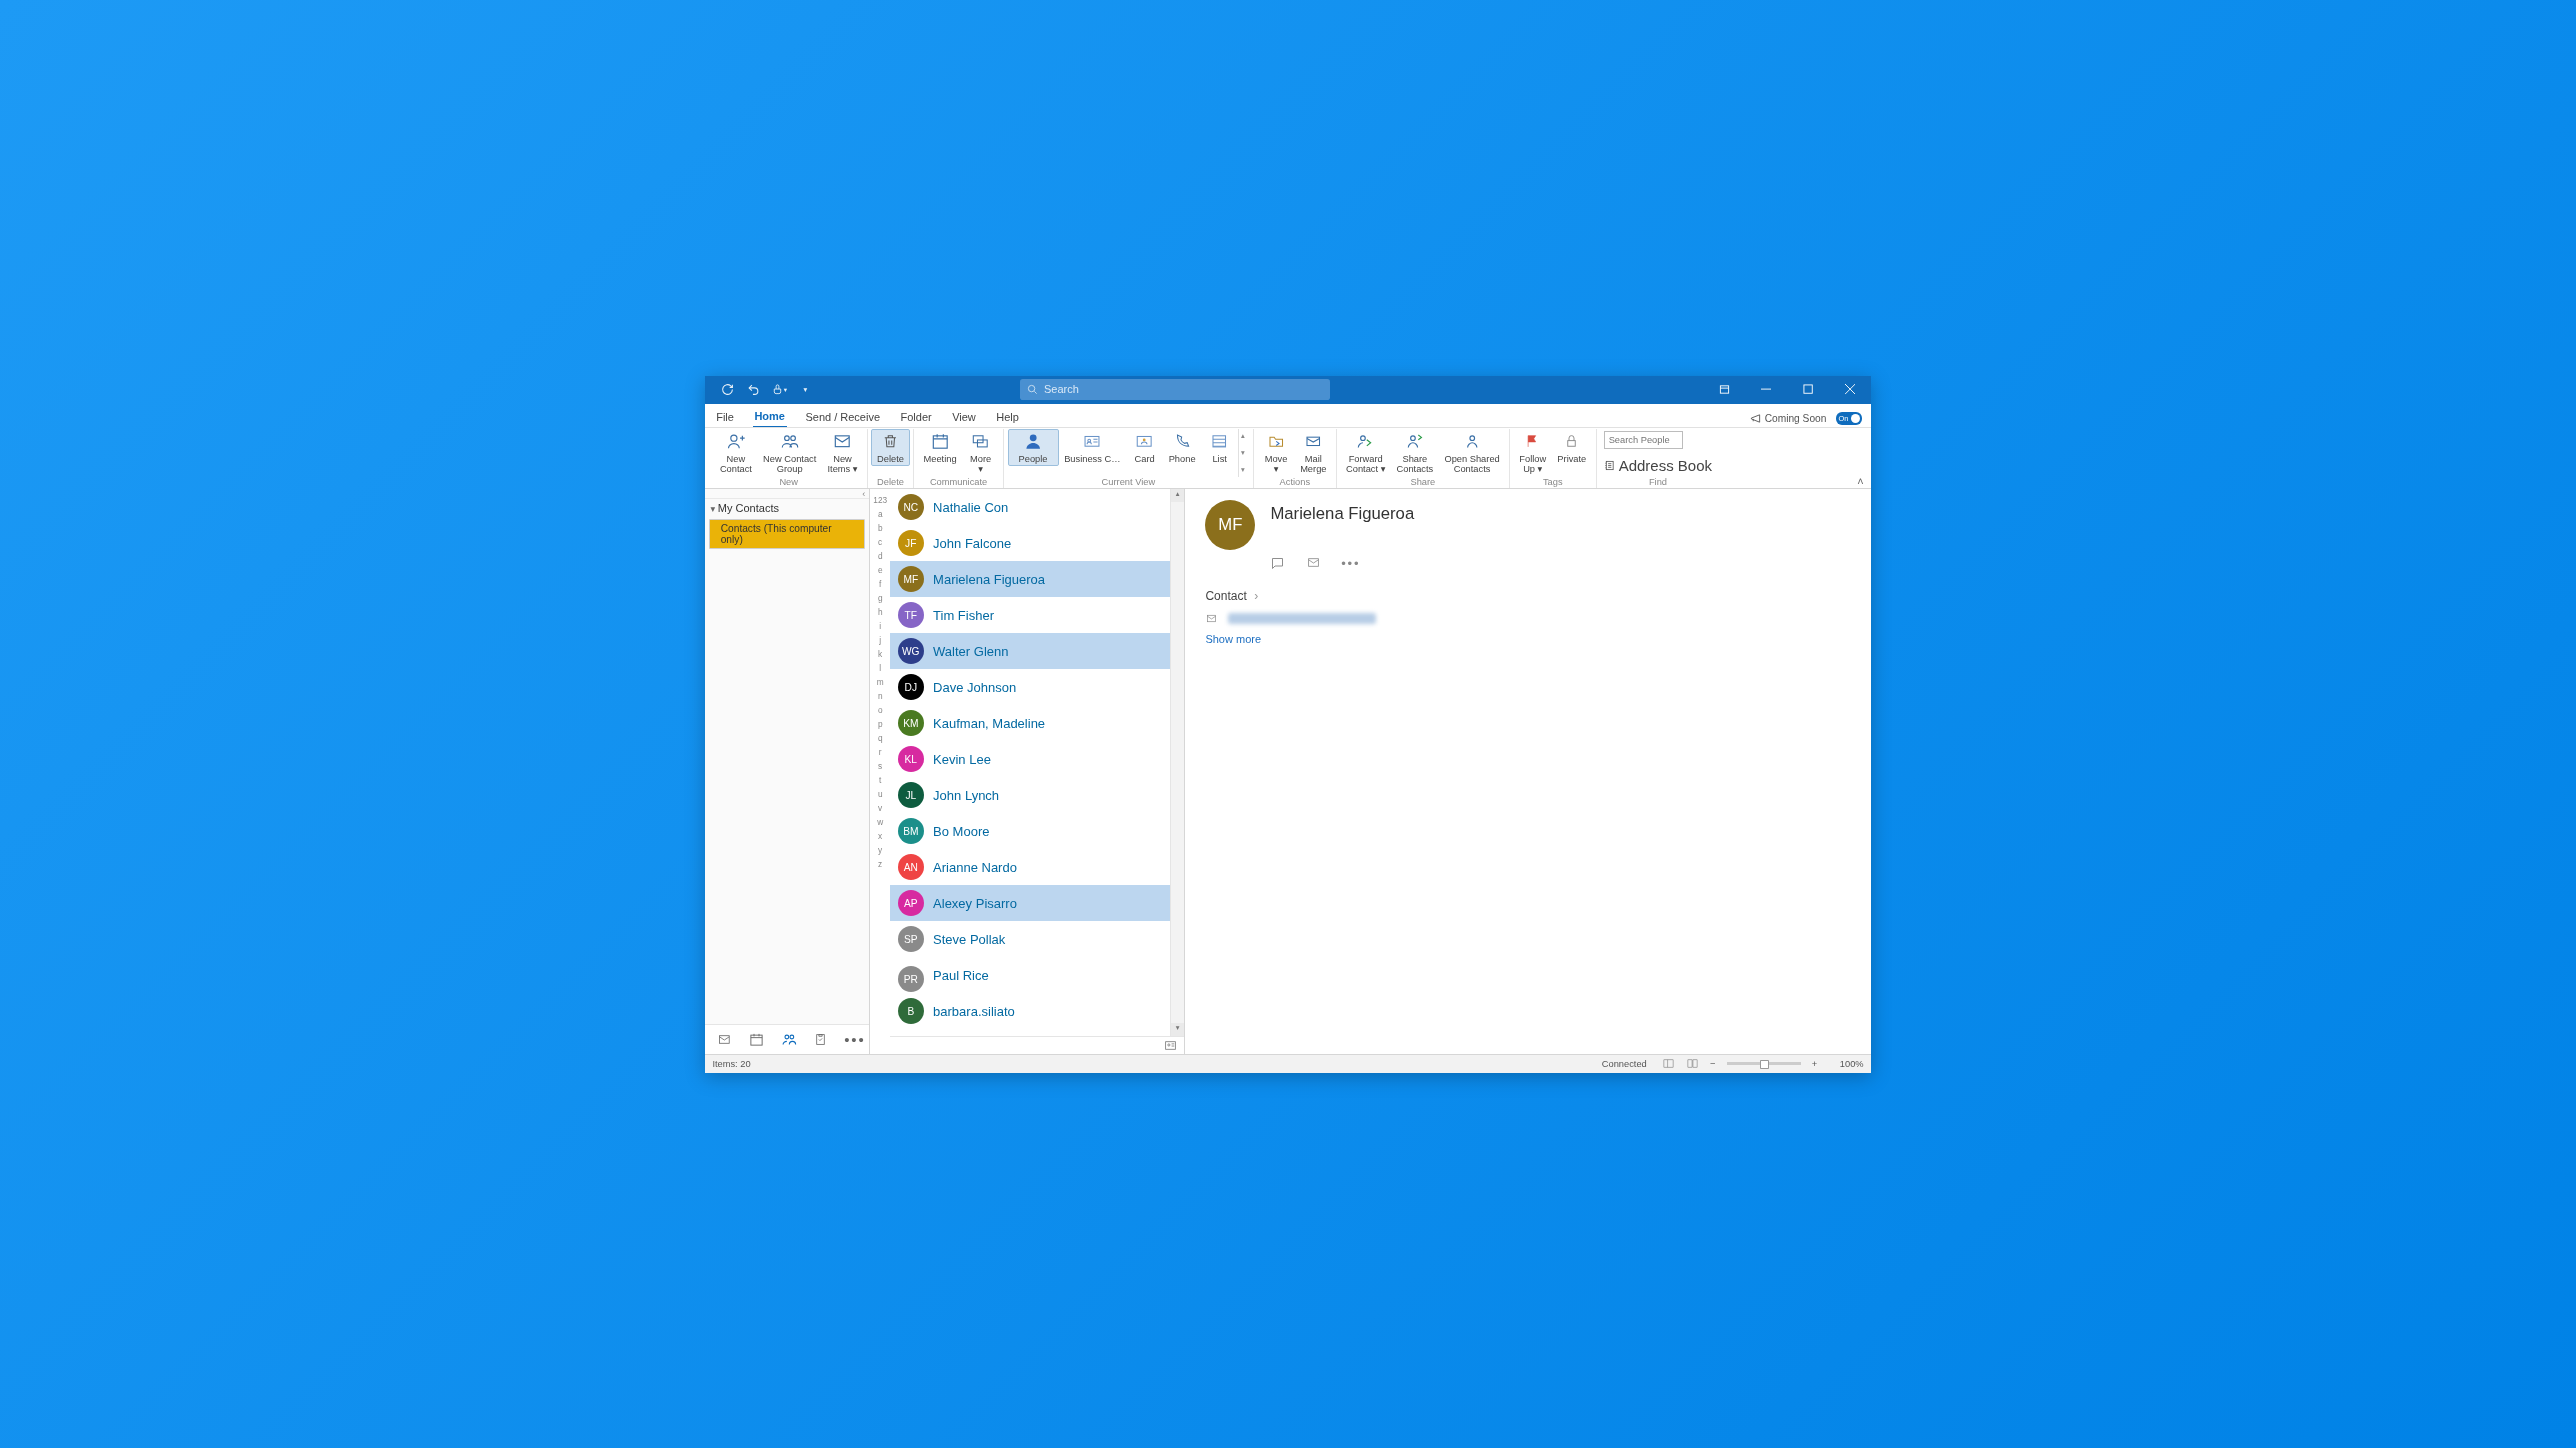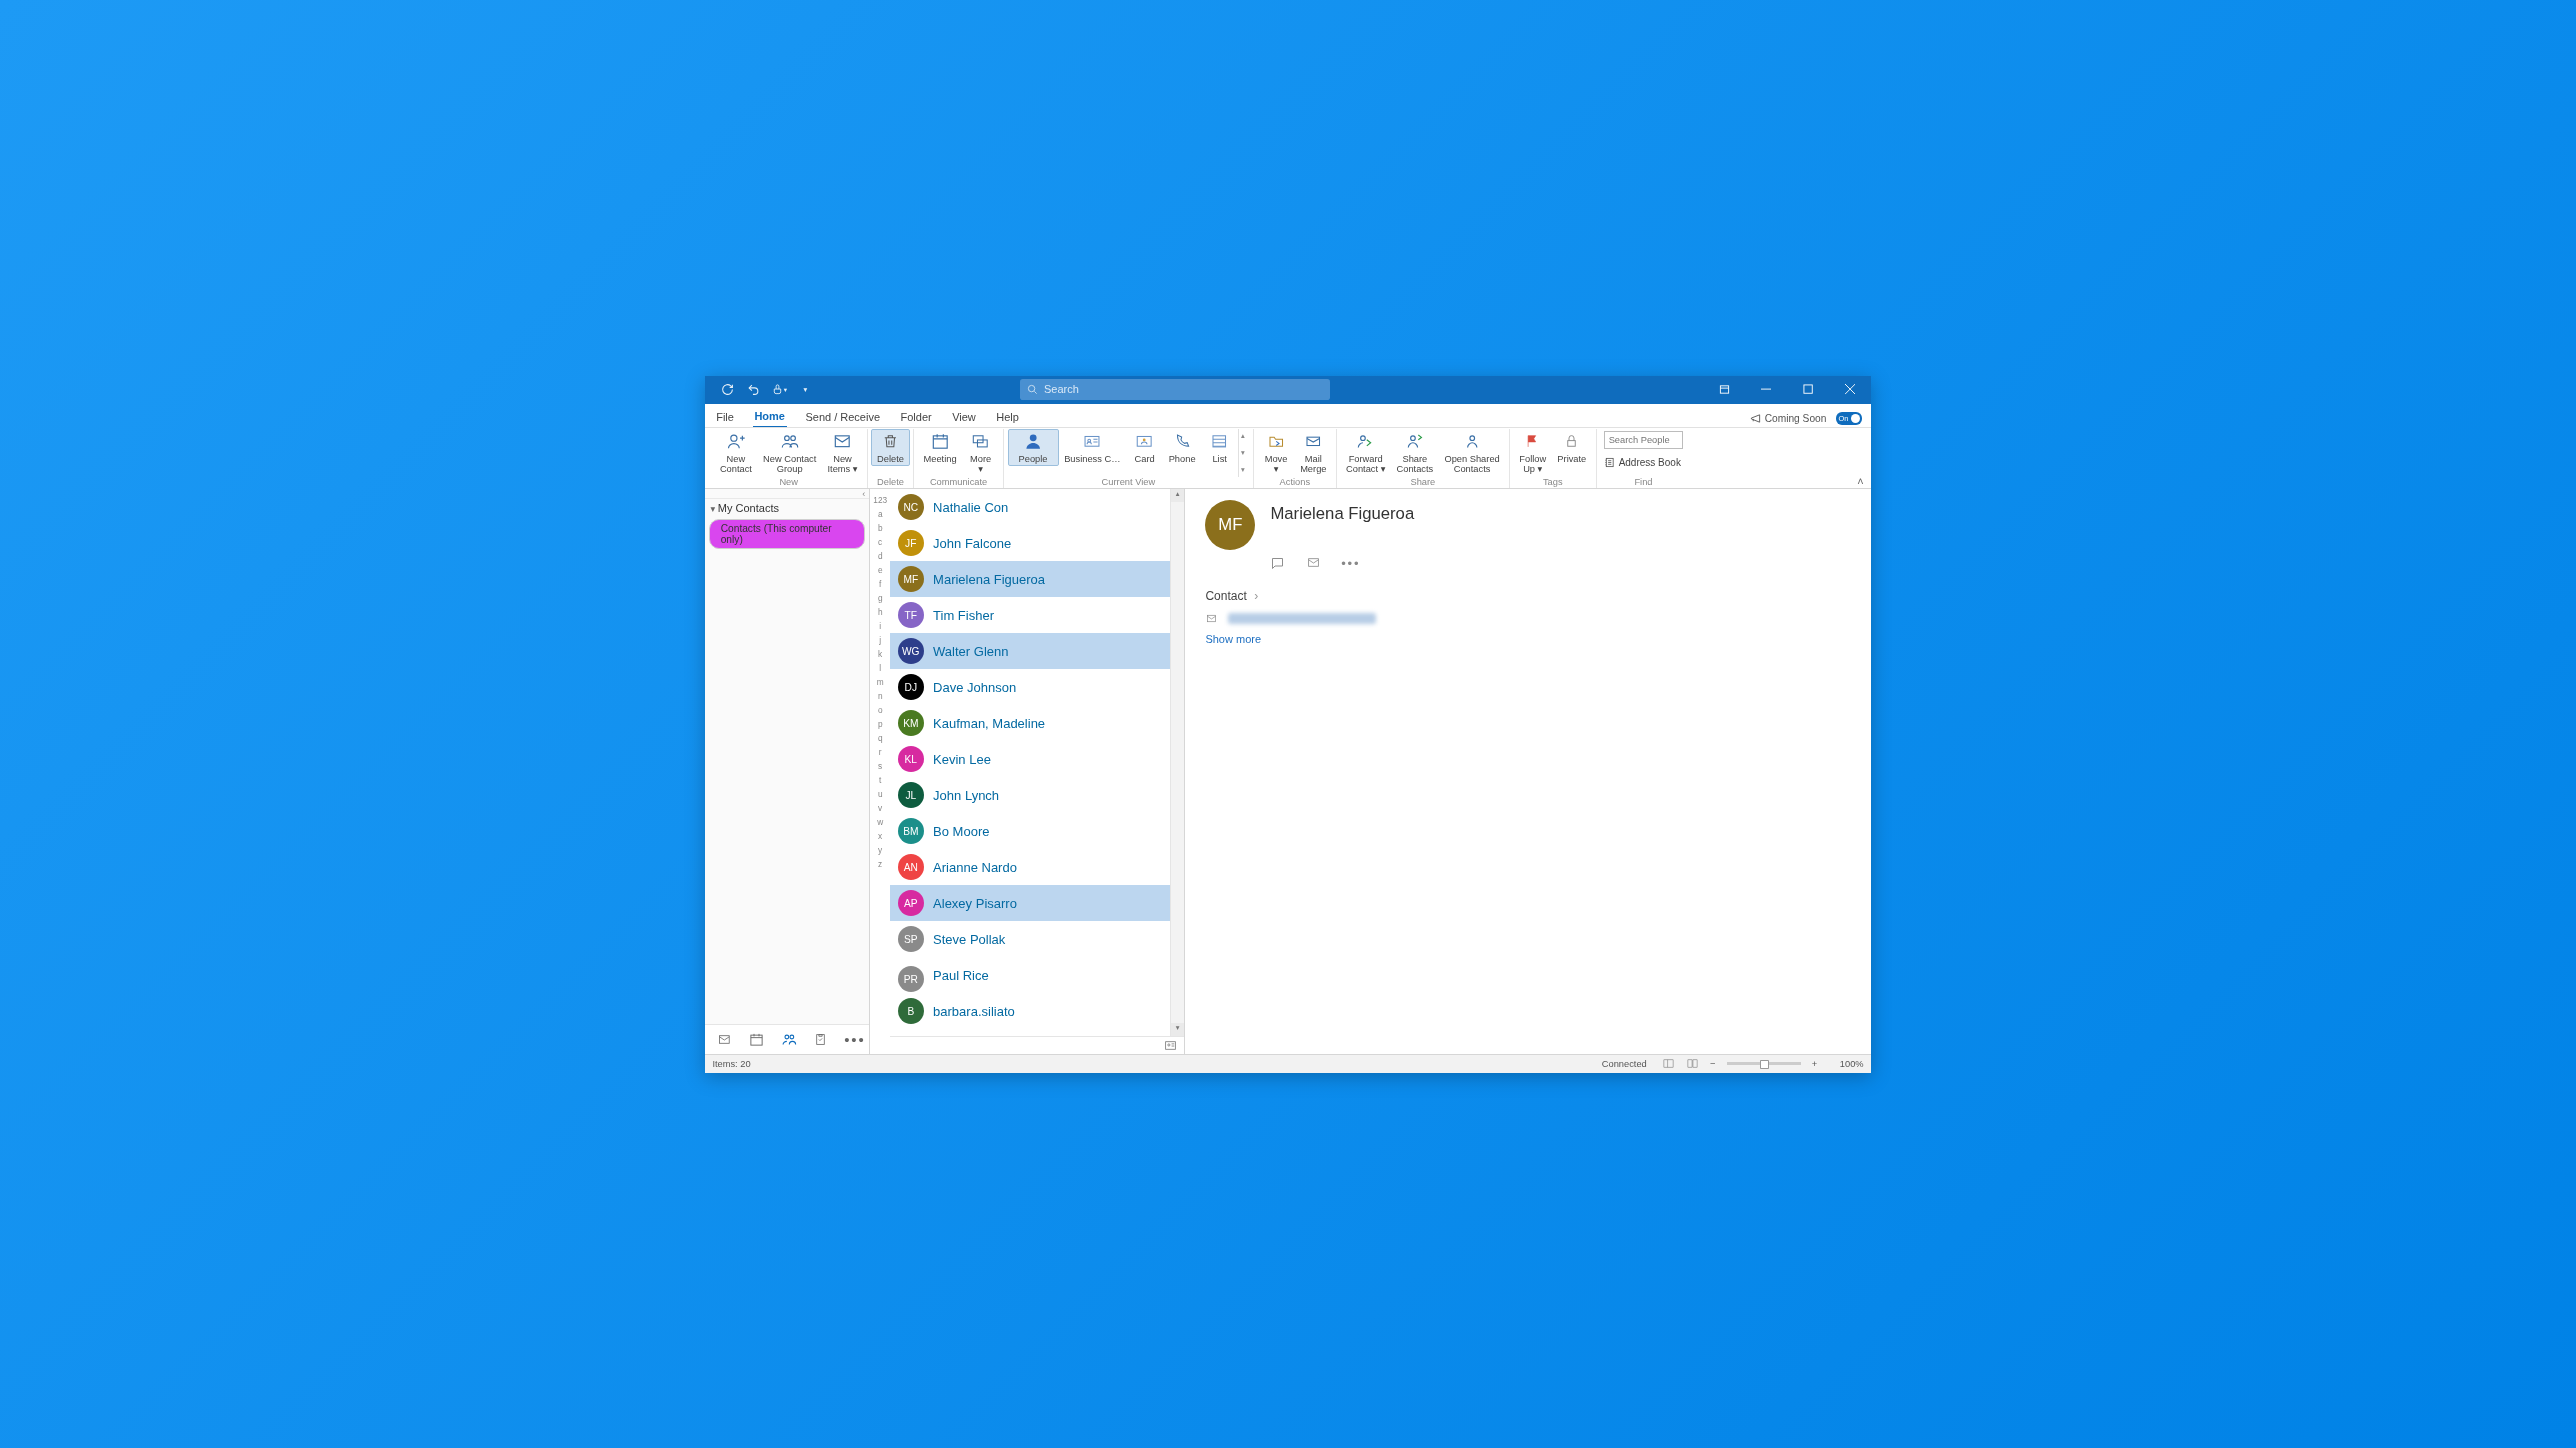--- a/index.html
+++ b/index.html
@@ -53,31 +53,31 @@
   .rgroup:last-child{border-right:none}
   .rgroup-items{display:flex;align-items:flex-start;gap:0;height:48px;}
   .rgroup-label{font-size:9.3px;color:#888;text-align:center;margin-top:0px;margin-bottom:1.9px}
   .rbtn{display:flex;flex-direction:column;align-items:center;justify-content:flex-start;
         padding:1.9px 5.6px;cursor:pointer;min-width:37px;text-align:center;}
   .rbtn.selected{background:#d6e5f3;border:0.9px solid #9bbfdd;border-radius:1.9px;padding:0.9px 4.6px}
   .rbtn-ico{height:20.4px;display:flex;align-items:center;justify-content:center}
   .rbtn-txt{font-size:9.3px;color:#444;line-height:10.2px;margin-top:1.9px;white-space:pre-line}
   .rgroup .vstack{display:flex;flex-direction:column;gap:1.9px;padding:1.9px 3.7px;height:48px;justify-content:flex-start}
   .searchpeople{width:79px;height:18px;border:0.9px solid #bcbcbc;font-size:9.3px;padding:0 3.7px;color:#888;background:#fff}
-  .addressbook{display:flex;align-items:center;gap:3.7px;font-size:10px;color:#444;margin-top:6px;cursor:pointer}
+  .addressbook{display:flex;align-items:center;gap:3.7px;font-size:15px;color:#444;margin-top:6px;cursor:pointer}
   .ribbon-collapse{position:absolute;right:7.4px;margin-top:-13px;cursor:pointer;color:#666}
   .view-gallery-arrows{display:flex;flex-direction:column;justify-content:space-between;height:48px;width:11px;border-left:0.9px solid #e0e0e0;padding-left:1.9px}
   .view-gallery-arrows div{font-size:7.4px;color:#888;cursor:pointer;line-height:14px}
   
   .main{flex:1;display:flex;min-height:0;}
   .nav{width:165px;border-right:0.9px solid #d6d6d6;display:flex;flex-direction:column;background:#fafafa}
   .nav-collapse{height:9.3px;text-align:right;font-size:9.3px;color:#888;padding-right:3.7px;cursor:pointer;border-bottom:0.9px solid #e9e9e9}
   .nav-head{padding:3.7px 5.6px;font-size:11px;color:#333;cursor:pointer}
   .nav-head::before{content:"▾ ";font-size:9.3px;color:#666}
-  .nav-item{margin:0.9px 3.7px;padding:2.8px 11px;font-size:10.2px;color:#333;background:#d946ef;border:0.9px solid #cfcfcf;border-radius:10px;cursor:pointer}
+  .nav-item{margin:0.9px 3.7px;padding:2.8px 11px;font-size:10.2px;color:#333;background:#eab308;border:0.9px solid #cfcfcf;border-radius:1px;cursor:pointer}
   .nav-spacer{flex:1}
   .nav-bottom{height:30px;display:flex;align-items:center;gap:16.7px;padding:0 11px;border-top:0.9px solid #e5e5e5;background:#fff}
   .nav-bottom .nb{cursor:pointer;color:#666}
   .nav-bottom .nb.active{color:#0f6cbd}
   
   .contacts{flex:0 0 315px;display:flex;border-right:0.9px solid #d6d6d6;min-height:0}
   .az{width:20.4px;font-size:8.3px;color:#888;text-align:center;padding-top:3.7px;line-height:14px}
   .clist{flex:1;overflow:hidden;position:relative}
   .citem{display:flex;align-items:center;height:36px;padding:0 7.4px;cursor:pointer;gap:9.3px}
   .citem.selected{background:#bcd6ef}

